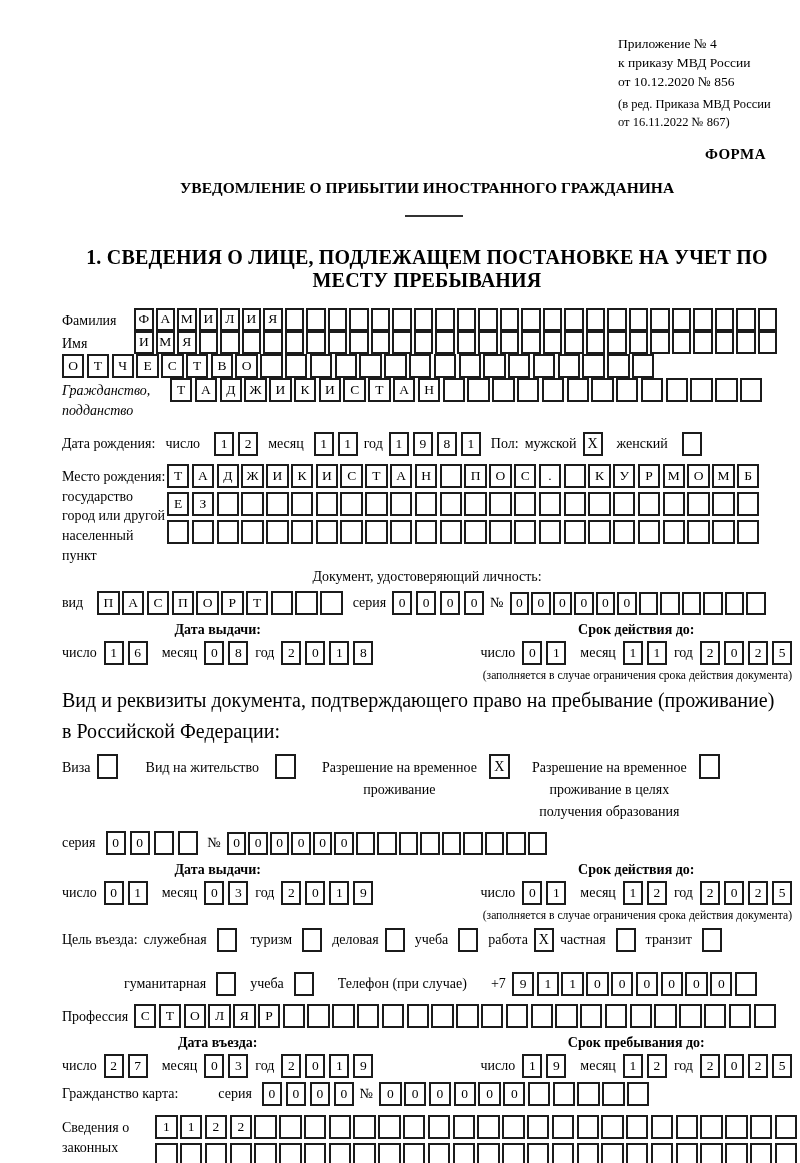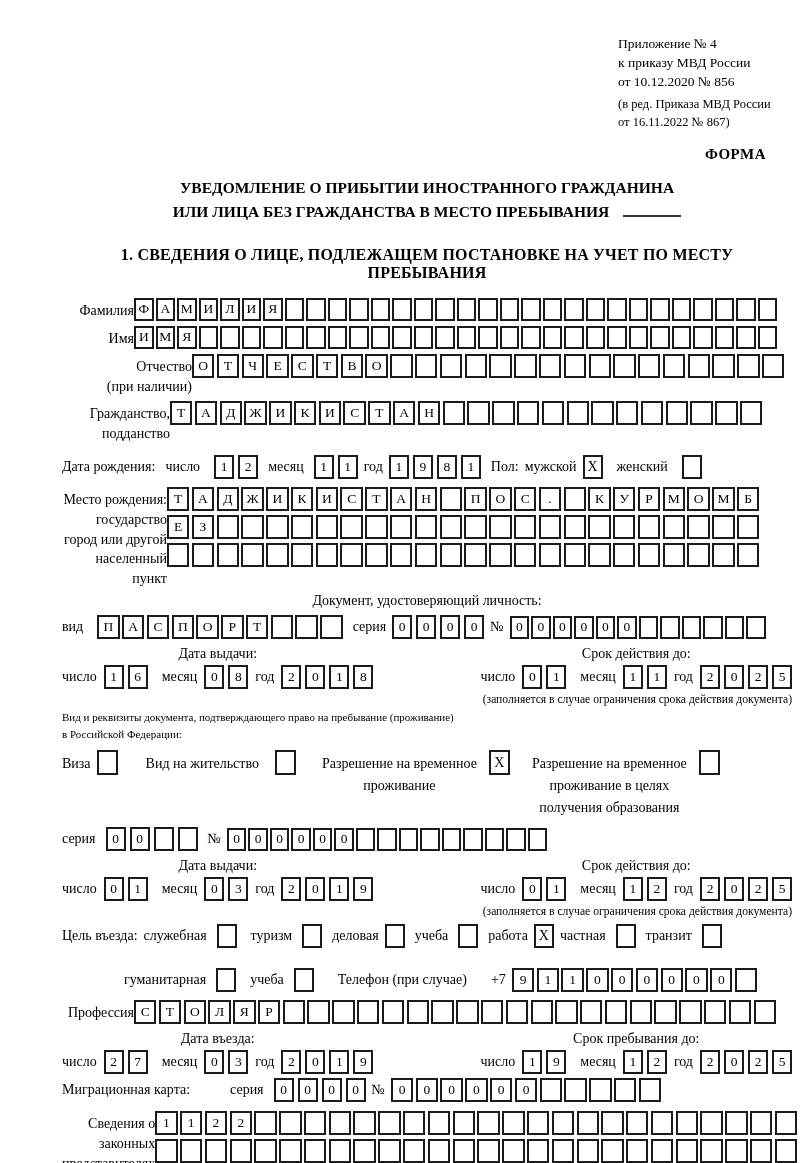--- a/index.html
+++ b/index.html
@@ -10,50 +10,50 @@
   }
   .page{box-sizing:border-box;width:800px;height:1163px;padding:34px 8px 0 62px;}
 
   
   .appendix{margin-left:556px;width:190px;font-size:13.5px;line-height:1.42;}
   .amendment{margin-left:556px;width:190px;font-size:12.5px;line-height:1.4;margin-top:5px;}
   .forma{text-align:right;margin-right:26px;font-weight:bold;font-size:15px;margin-top:15px;letter-spacing:.5px;}
 
   .title{ text-align:center;font-weight:bold;font-size:15.5px;line-height:1.5;margin-top:13px;}
   .blank-line{display:inline-block;width:58px;border-bottom:2px solid #333;height:13px;margin-left:14px;}
-  .section-title{text-align:center;font-weight:bold;font-size:16px;margin-top:23px;margin-bottom:16px;letter-spacing:.2px;}
+  .section-title{text-align:center;font-weight:bold;font-size:20px;margin-top:23px;margin-bottom:16px;letter-spacing:.2px;}
 
   
-  .frow{display:flex;align-items:flex-start;margin-bottom:5px;font-size:14px;text-align:right;}
+  .frow{display:flex;align-items:flex-start;font-size:14px;}
   .lbl{white-space:pre-line;line-height:1.4;padding-top:3px;}
-  .w72{flex:0 0 72px;}.w108{flex:0 0 108px;}.w130{flex:0 0 130px;}.w105{flex:0 0 105px;}.w78{flex:0 0 78px;}
+  .w72{flex:0 0 72px;}.w108{flex:0 0 108px;font-style:italic;}.w130{flex:0 0 130px;}.w105{flex:0 0 105px;}.w78{flex:0 0 78px;}
   .cells{display:flex;gap:2px;}
   .cell{box-sizing:border-box;flex:0 0 auto;width:19.5px;height:23px;border:2px solid #1b1b1b;
         display:flex;align-items:center;justify-content:center;font-size:13.5px;background:#fff;}
   .cells.md{gap:2.4px;}
   .cells.md .cell{width:22.4px;height:24px;}
   .cells.d{gap:4px;}
   .cells.d .cell{width:20px;height:24px;}
   .stack{display:flex;flex-direction:column;gap:4px;}
 
   
   .dates{display:flex;justify-content:space-between;margin-top:7px;margin-bottom:3px;}
   .dgroup{display:flex;flex-direction:column;}
-  .dhead{text-align:center;font-size:14px;margin-bottom:3px;}
+  .dhead{text-align:center;font-size:14px;margin-bottom:3px;font-weight:bold;}
   .dfields{display:flex;align-items:center;gap:7px;font-size:14px;}
   .dfields .ml{margin-left:7px;}
   .note{font-size:11.6px;margin-top:4px;text-align:right;}
 
   
   .cb{box-sizing:border-box;flex:0 0 auto;width:21px;height:25px;border:2px solid #1b1b1b;
       display:flex;align-items:center;justify-content:center;font-size:14px;}
   .cb.sm{width:20px;height:24px;}
 
   .center-bold{text-align:center;font-weight:normal;font-size:14px;margin:4px 0 6px 0;}
-  .plain{font-size:11px;line-height:1.55;}
+  .plain{font-size:20px;line-height:1.55;}
 
   .opts{display:flex;align-items:flex-start;font-size:14px;margin-top:7px;margin-bottom:9px;}
   .opt{display:flex;align-items:flex-start;justify-content:flex-end;}
   .opt .ol{white-space:pre-line;text-align:center;line-height:1.55;padding-top:3px;}
 
   .inline-row{display:flex;align-items:center;font-size:14px;margin-top:9px;flex-wrap:nowrap;}
   .inline-row .gap6{margin-left:6px;}
   .inline-row .gap10{margin-left:10px;}
   .inline-row .gap14{margin-left:14px;}
   .inline-row .gap24{margin-left:24px;}
@@ -70,21 +70,21 @@
     <div>от 10.12.2020 № 856</div>
   </div>
   <div class="amendment">
     <div>(в ред. Приказа МВД России</div>
     <div>от 16.11.2022 № 867)</div>
   </div>
   <div class="forma">ФОРМА</div>
 
   <div class="title">
     <div>УВЕДОМЛЕНИЕ О ПРИБЫТИИ ИНОСТРАННОГО ГРАЖДАНИНА</div>
-    <div><span>ИЛИ ЛИЦА БЕЗ ГРАЖДАНСТВА В МЕСТО ПРЕБЫВАНИЯ</span><span class="blank-line"></span></div>
+    <div><span class="blank-line"></span></div>
   </div>
   <div class="section-title">1. СВЕДЕНИЯ О ЛИЦЕ, ПОДЛЕЖАЩЕМ ПОСТАНОВКЕ НА УЧЕТ ПО МЕСТУ ПРЕБЫВАНИЯ</div>
 
   <div class="frow">
     <span class="lbl w72">Фамилия</span>
     <span class="cells">
         <span class="cell">Ф</span>
         <span class="cell">А</span>
         <span class="cell">М</span>
         <span class="cell">И</span>
@@ -145,22 +145,20 @@
         <span class="cell"></span>
         <span class="cell"></span>
         <span class="cell"></span>
         <span class="cell"></span>
         <span class="cell"></span>
         <span class="cell"></span>
         <span class="cell"></span>
       </span>
   </div>
   <div class="frow">
-    <span class="lbl w130">Отчество
-(при наличии)</span>
     <span class="cells md">
         <span class="cell">О</span>
         <span class="cell">Т</span>
         <span class="cell">Ч</span>
         <span class="cell">Е</span>
         <span class="cell">С</span>
         <span class="cell">Т</span>
         <span class="cell">В</span>
         <span class="cell">О</span>
         <span class="cell"></span>
@@ -619,21 +617,21 @@
             <span class="cell">2</span>
             <span class="cell">0</span>
             <span class="cell">2</span>
             <span class="cell">5</span>
           </span>
       </div>
     </div>
   </div>
 
   <div class="inline-row" style="margin-top:4px;">
-    <span>Миграционная карта:</span>
+    <span>Гражданство карта:</span>
     <span class="gap40">серия</span>
     <span class="cells d gap10">
         <span class="cell">0</span>
         <span class="cell">0</span>
         <span class="cell">0</span>
         <span class="cell">0</span>
       </span>
     <span class="gap6">№</span>
     <span class="cells md gap6">
         <span class="cell">0</span>

